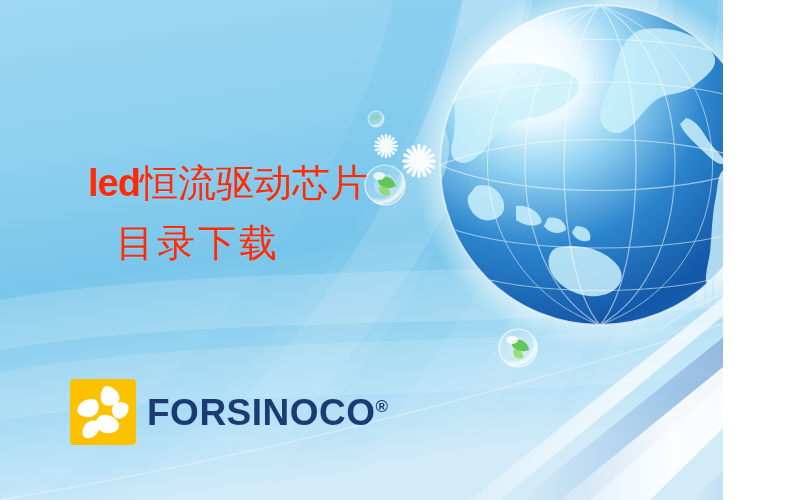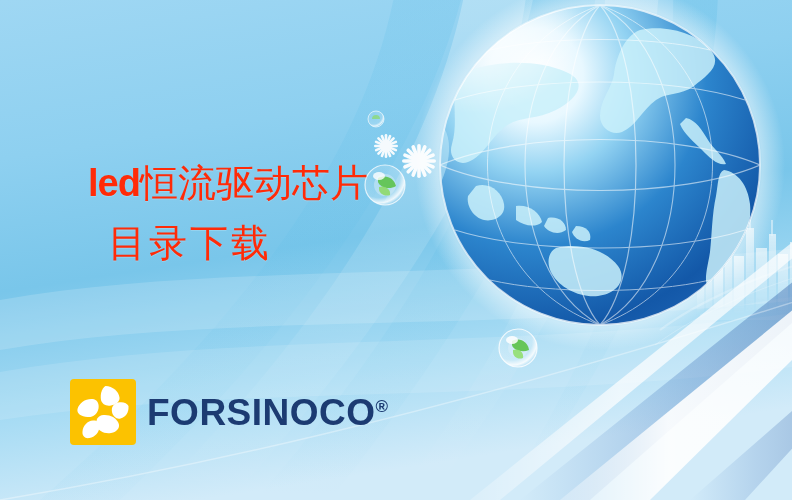--- a/index.html
+++ b/index.html
@@ -1,33 +1,33 @@
 <!DOCTYPE html>
 <html><head>
 <meta charset="utf-8">
 <style>
   html,body{margin:0;padding:0;background:#ffffff;}
   #stage{
-    position:relative;width:792px;height:500px;overflow:hidden;
+    position:relative;width:723px;height:500px;overflow:hidden;
     font-family:"Liberation Sans",sans-serif;
     background:linear-gradient(170deg,#9ed6f2 0%,#8fd0f0 28%,#7ec9ec 52%,#a9dcf4 74%,#cfe9f8 100%);
   }
   .layer{position:absolute;inset:0;}
   .layer svg{display:block;width:800px;height:500px;}
 
   
   #headline{
     position:absolute;left:88px;top:160px;width:430px;
     color:#ff2b08;line-height:1.22;
     font-family:"DejaVu Serif","Liberation Serif",serif;
     text-shadow:0 1px 0 rgba(255,255,255,.18);
   }
   #headline .l1{font-size:38px;letter-spacing:0px;white-space:nowrap;}
   #headline .l1 .lat{font-family:"Liberation Sans",sans-serif;font-weight:700;letter-spacing:-1px;}
-  #headline .l2{font-size:38px;margin-top:14px;margin-left:20px;letter-spacing:3px;}
+  #headline .l2{font-size:38px;margin-top:14px;margin-left:28px;letter-spacing:3px;}
 
   
   #logo{position:absolute;left:70px;top:379px;display:flex;align-items:center;gap:11px;}
   #logo-mark{
     position:relative;width:66px;height:66px;border-radius:4px;
     background:#fcc200;flex:0 0 auto;
   }
   #logo-mark svg{position:absolute;left:0;top:0;width:66px;height:66px;}
   #logo-text{display:flex;flex-direction:column;justify-content:flex-end;}
   #wordmark{

